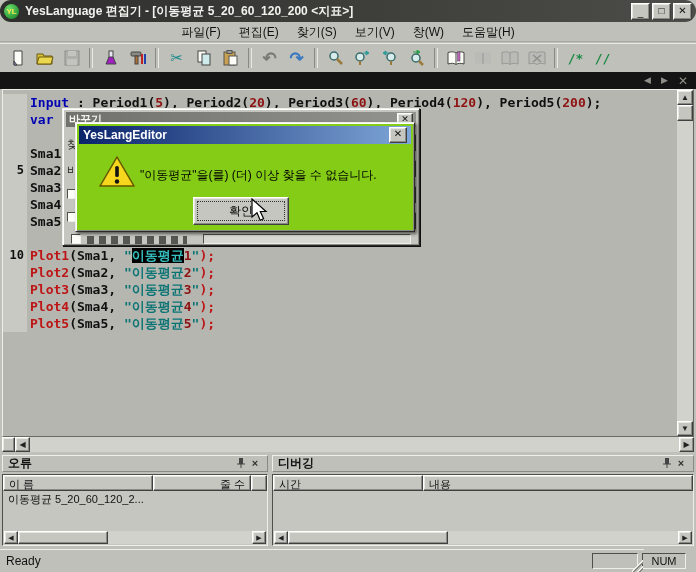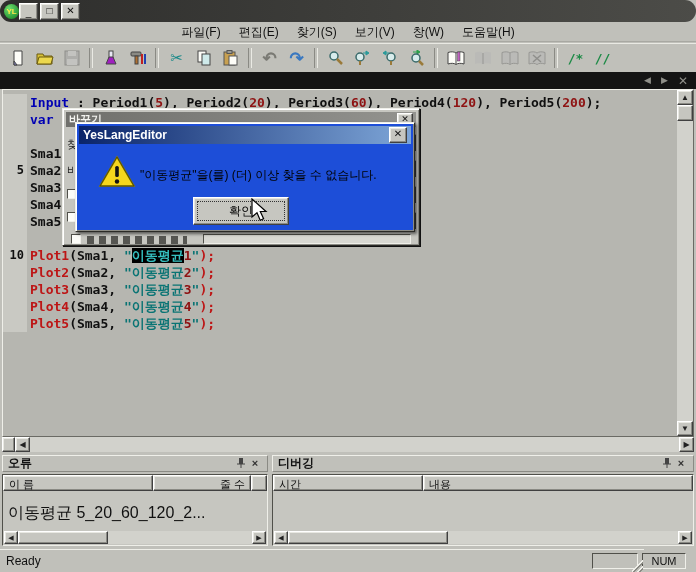--- a/index.html
+++ b/index.html
@@ -57,21 +57,21 @@
   
   .panel{position:absolute;top:455px;height:91px;}
   .phead{height:17px;display:flex;align-items:center;padding:0 5px;box-sizing:border-box;
          border:1px solid;border-color:#efefe9 #8a8a84 #8a8a84 #efefe9;font-size:12px;font-weight:bold;color:#111;}
   .phead .sp{flex:1;}
   .picon{width:14px;text-align:center;color:#333;font-size:11px;line-height:11px;}
   .pbody{position:absolute;left:0;top:19px;right:0;bottom:0;background:#c6c6c0;
          border:1px solid;border-color:#50504a #efefe9 #efefe9 #50504a;box-sizing:border-box;}
   .thead{display:flex;height:16px;}
   .thcell{box-sizing:border-box;font-size:11px;color:#111;padding:1px 5px;white-space:nowrap;overflow:hidden;}
-  .trow{font-size:16px;color:#111;padding:12px 5px;white-space:nowrap;overflow:hidden;}
+  .trow{font-size:11px;color:#111;padding:1px 5px;white-space:nowrap;overflow:hidden;}
   .pscroll{position:absolute;left:1px;right:1px;bottom:1px;height:13px;background:#d2d2cc;}
   .psbtn{position:absolute;width:14px;height:13px;text-align:center;font-size:7px;line-height:12px;color:#222;box-sizing:border-box;}
   .psthumb{position:absolute;top:0;height:13px;box-sizing:border-box;}
   
   .statusbar{position:absolute;left:0;top:549px;width:644px;height:23px;background:#c0c0ba;border-top:1px solid #efefe9;}
   .sb-msg{position:absolute;left:6px;top:4px;font-size:12px;color:#111;}
   .sb-cell{position:absolute;top:3px;height:16px;box-sizing:border-box;font-size:11px;color:#111;
            text-align:center;line-height:15px;}
   .grip{position:absolute;right:1px;bottom:1px;width:12px;height:12px;
         background:linear-gradient(135deg,transparent 0 50%,#efefe9 50% 58%,#8a8a84 58% 66%,transparent 66% 74%,#efefe9 74% 82%,#8a8a84 82% 90%,transparent 90%);}
@@ -82,21 +82,21 @@
   .rd-title{position:absolute;left:3px;top:3px;right:3px;height:15px;
             background:linear-gradient(90deg,#70706c,#93938f);display:flex;align-items:center;padding:0 3px;box-sizing:border-box;}
   .rd-title-text{color:#f4f4f0;font-size:11px;font-weight:bold;flex:1;}
   .rd-x{width:14px;height:12px;font-size:9px;line-height:11px;text-align:center;color:#111;}
   .rd-frag{position:absolute;overflow:hidden;font-size:11px;color:#222;}
   .rd-chk{position:absolute;width:10px;height:10px;background:#fcfcf8;box-sizing:border-box;}
   .rd-dash{position:absolute;height:8px;background:repeating-linear-gradient(90deg,#3a3a36 0 7px,transparent 7px 12px);opacity:.8;}
   .rd-field{position:absolute;background:#d8d8d2;box-sizing:border-box;}
   .rd-sliver{position:absolute;width:5px;height:17px;background:#c6c6c0;border-top:1px solid #efefe9;border-right:1px solid #404040;box-sizing:border-box;}
   
-  .msgbox{position:absolute;left:75px;top:122px;width:340px;height:110px;background:#1d4ed8;
+  .msgbox{position:absolute;left:75px;top:122px;width:340px;height:110px;background:#84cc16;
           border:1px solid;border-color:#efefe9 #2a2a26 #2a2a26 #efefe9;
           box-shadow:inset 1px 1px 0 #fff, inset -1px -1px 0 #8a8a84, 2px 2px 3px rgba(0,0,0,.55);box-sizing:border-box;}
   .mb-title{position:absolute;left:3px;top:3px;right:3px;height:18px;
             background:linear-gradient(90deg,#0a246a,#7ea6d8);display:flex;align-items:center;padding:0 4px;box-sizing:border-box;}
   .mb-title-text{color:#fff;font-size:12px;font-weight:bold;flex:1;}
   .mb-x{width:16px;height:14px;font-size:10px;line-height:12px;text-align:center;color:#111;}
   .mb-text{position:absolute;left:64px;top:44px;font-size:12px;color:#000;}
   .mb-ok{position:absolute;left:117px;top:74px;width:94px;height:26px;font-size:12px;color:#000;
          display:flex;align-items:center;justify-content:center;}
   .mb-ok .focus{position:absolute;inset:3px;border:1px dotted #333;}
@@ -104,20 +104,21 @@
   .cursor{position:absolute;left:250px;top:198px;z-index:60;}
   .z-dlg{z-index:30;} .z-msg{z-index:40;}
 </style>
 </head>
 <body>
 
 <div id="app">
 
   <div class="titlebar">
     <div class="app-icon">YL</div>
+    <div class="title-text">YesLanguage 편집기 - [이동평균 5_20_60_120_200 &lt;지표&gt;]</div>
     <div class="winbtns">
       <div class="wbtn btn3d" style="line-height:18px;">_</div>
       <div class="wbtn btn3d">□</div>
       <div class="wbtn btn3d">✕</div>
     </div>
   </div>
 
   <div class="menubar">
     <svg width="16" height="16" viewBox="0 0 16 16">
       <rect x="1" y="13" width="14" height="2" fill="#333"></rect>

